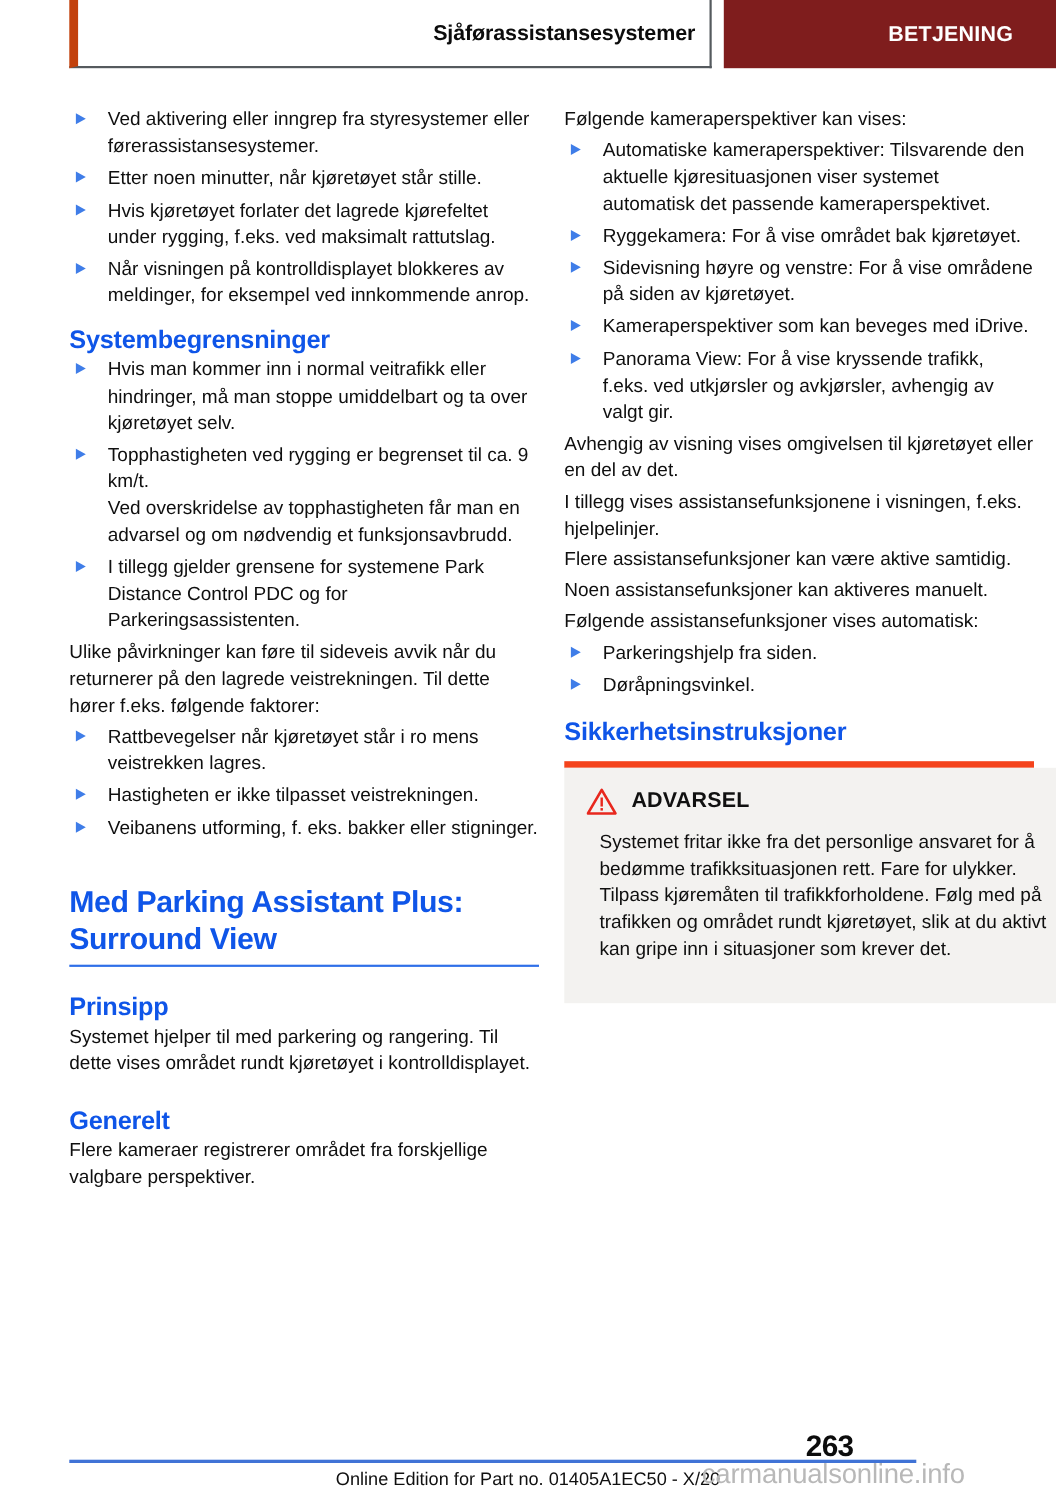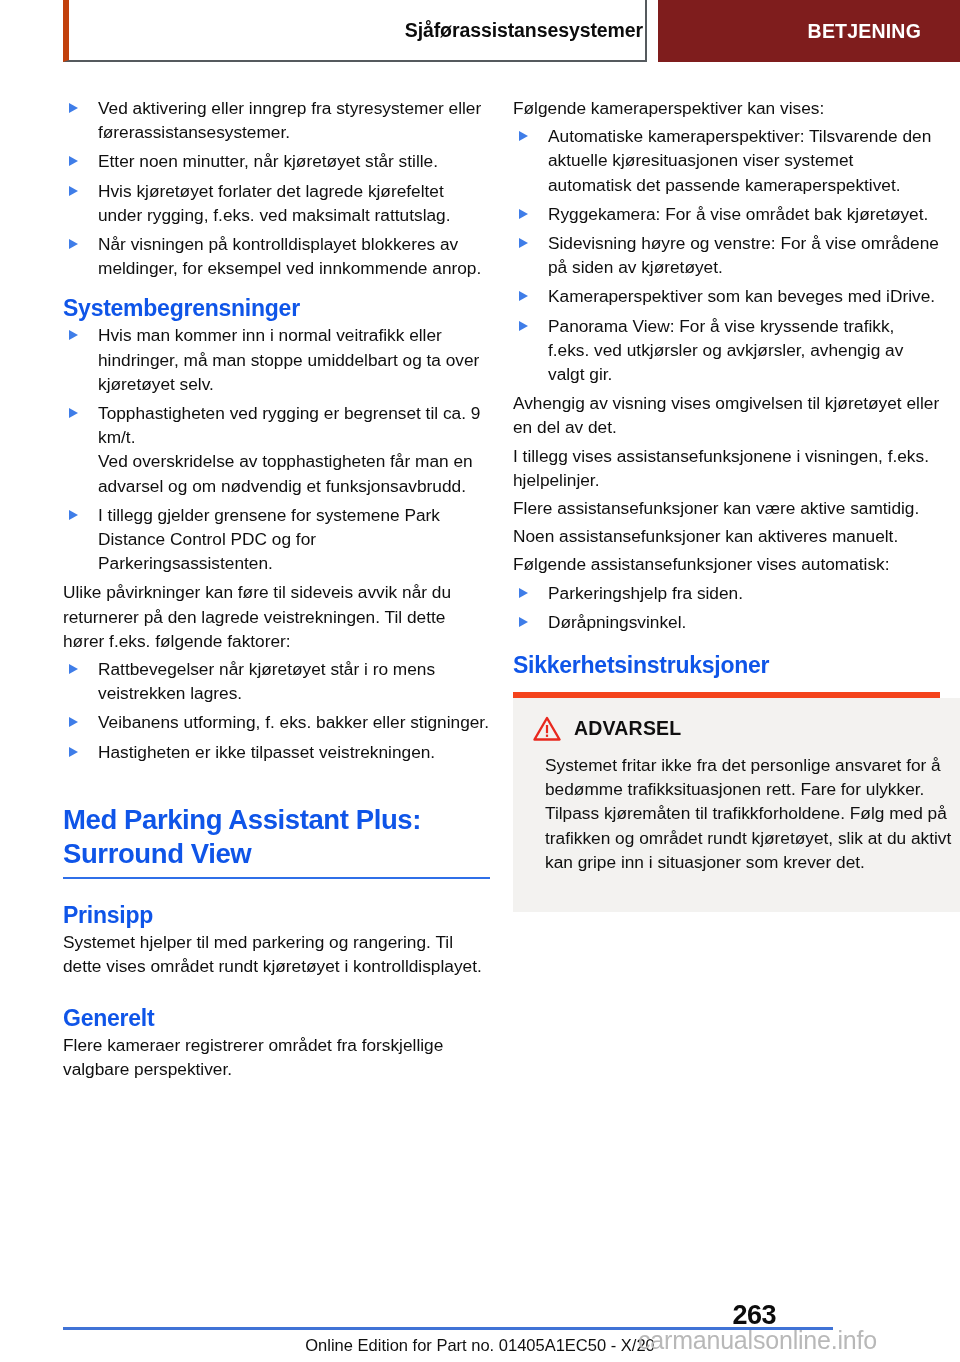--- a/index.html
+++ b/index.html
@@ -23,28 +23,28 @@
     left: 0;
     width: 960px;
     height: 64px;
   }
   .header-box {
     position: absolute;
     left: 63px;
     top: 0;
     width: 584px;
     height: 62px;
-    border-left: 6px solid #c2410c;
+    border-left: 8px solid #c2410c;
     border-right: 2px solid #555a5e;
     border-bottom: 2px solid #555a5e;
     box-sizing: border-box;
     display: flex;
     align-items: center;
     justify-content: flex-end;
-    padding-right: 2px;
+    padding-right: 13px;
   }
   .header-chapter {
     font-size: 19.5px;
     font-weight: 700;
     color: #0c0c0c;
     letter-spacing: -0.1px;
     white-space: nowrap;
   }
   .header-tab {
     position: absolute;
@@ -256,22 +256,22 @@
         <span>Topphastigheten ved rygging er begrenset til ca. 9 km/t.</span>
         <p class="sub">Ved overskridelse av topphastigheten får man en advarsel og om nødvendig et funksjonsavbrudd.</p>
       </li>
       <li><span class="tri"></span><span>I tillegg gjelder grensene for systemene Park Distance Control PDC og for Parkeringsassistenten.</span></li>
     </ul>
 
     <p class="body">Ulike påvirkninger kan føre til sideveis avvik når du returnerer på den lagrede veistrekningen. Til dette hører f.eks. følgende faktorer:</p>
 
     <ul class="bullets">
       <li><span class="tri"></span><span>Rattbevegelser når kjøretøyet står i ro mens veistrekken lagres.</span></li>
+      <li><span class="tri"></span><span>Hastigheten er ikke tilpasset veistrekningen.</span></li>
       <li><span class="tri"></span><span>Veibanens utforming, f. eks. bakker eller stigninger.</span></li>
-      <li><span class="tri"></span><span>Hastigheten er ikke tilpasset veistrekningen.</span></li>
     </ul>
 
     <div style="height:34px"></div>
 
     <h1 class="chapter">Med Parking Assistant Plus: Surround View</h1>
     <div class="chapter-rule"></div>
 
     <div style="height:22px"></div>
 
     <h2 class="section">Prinsipp</h2>

